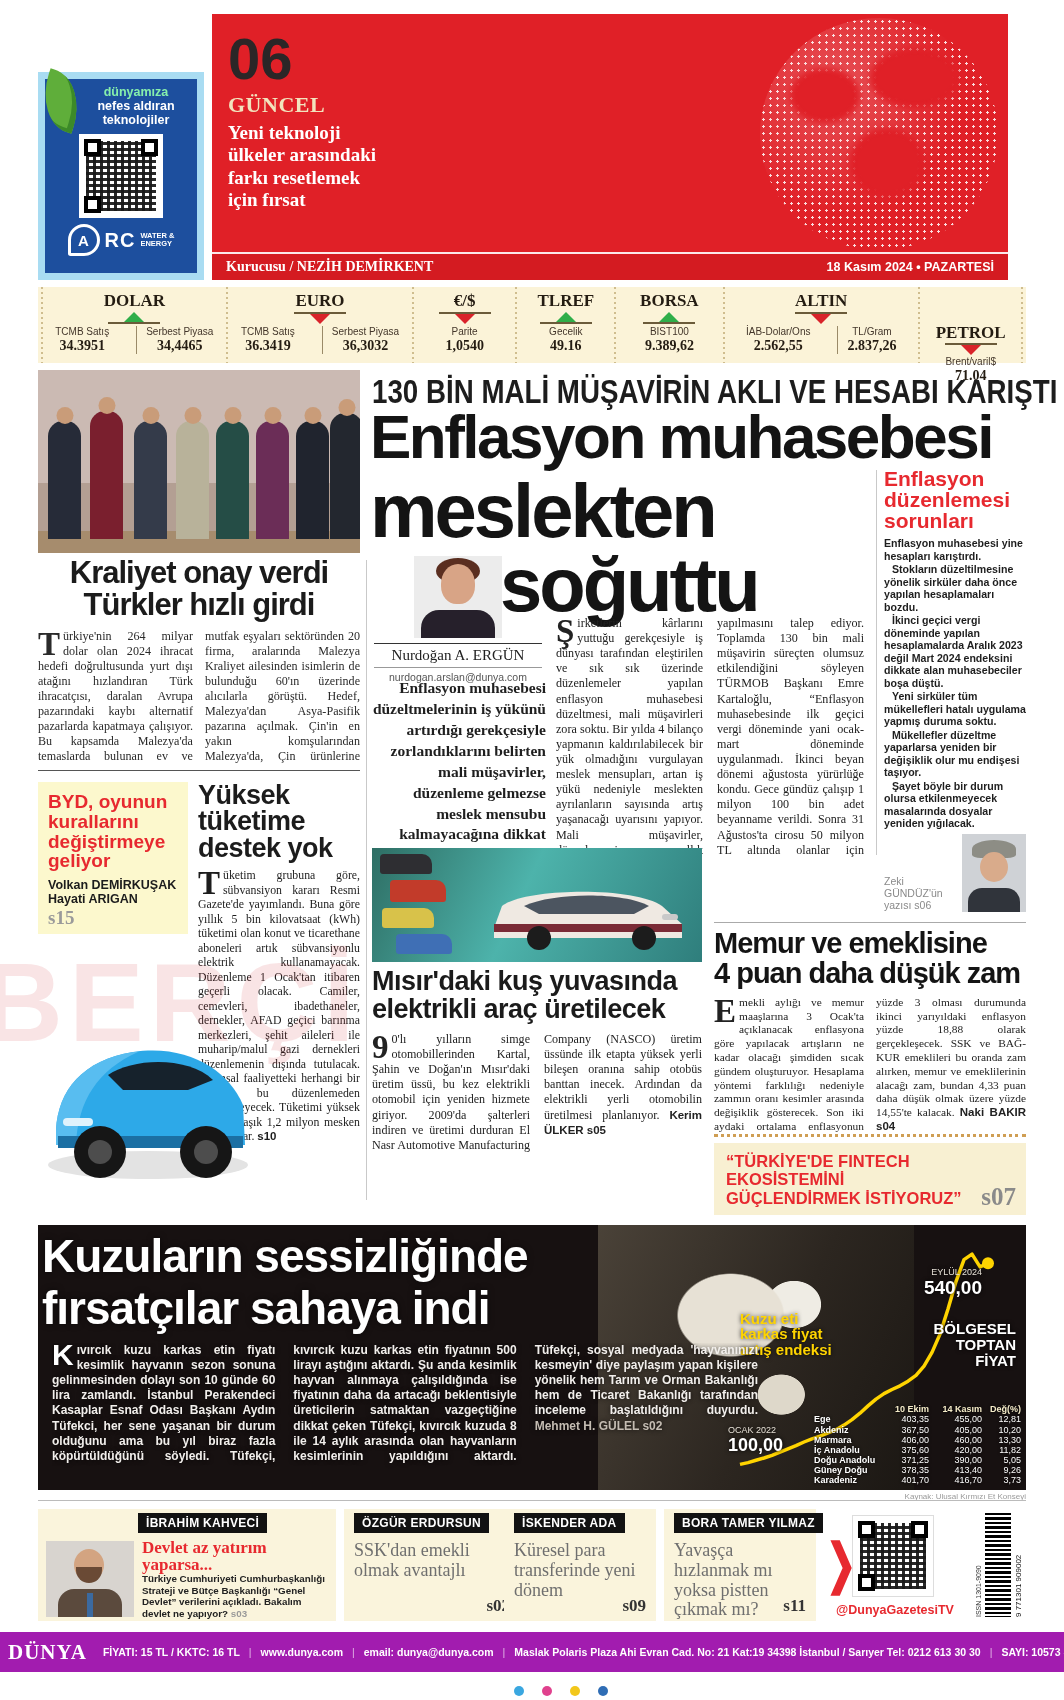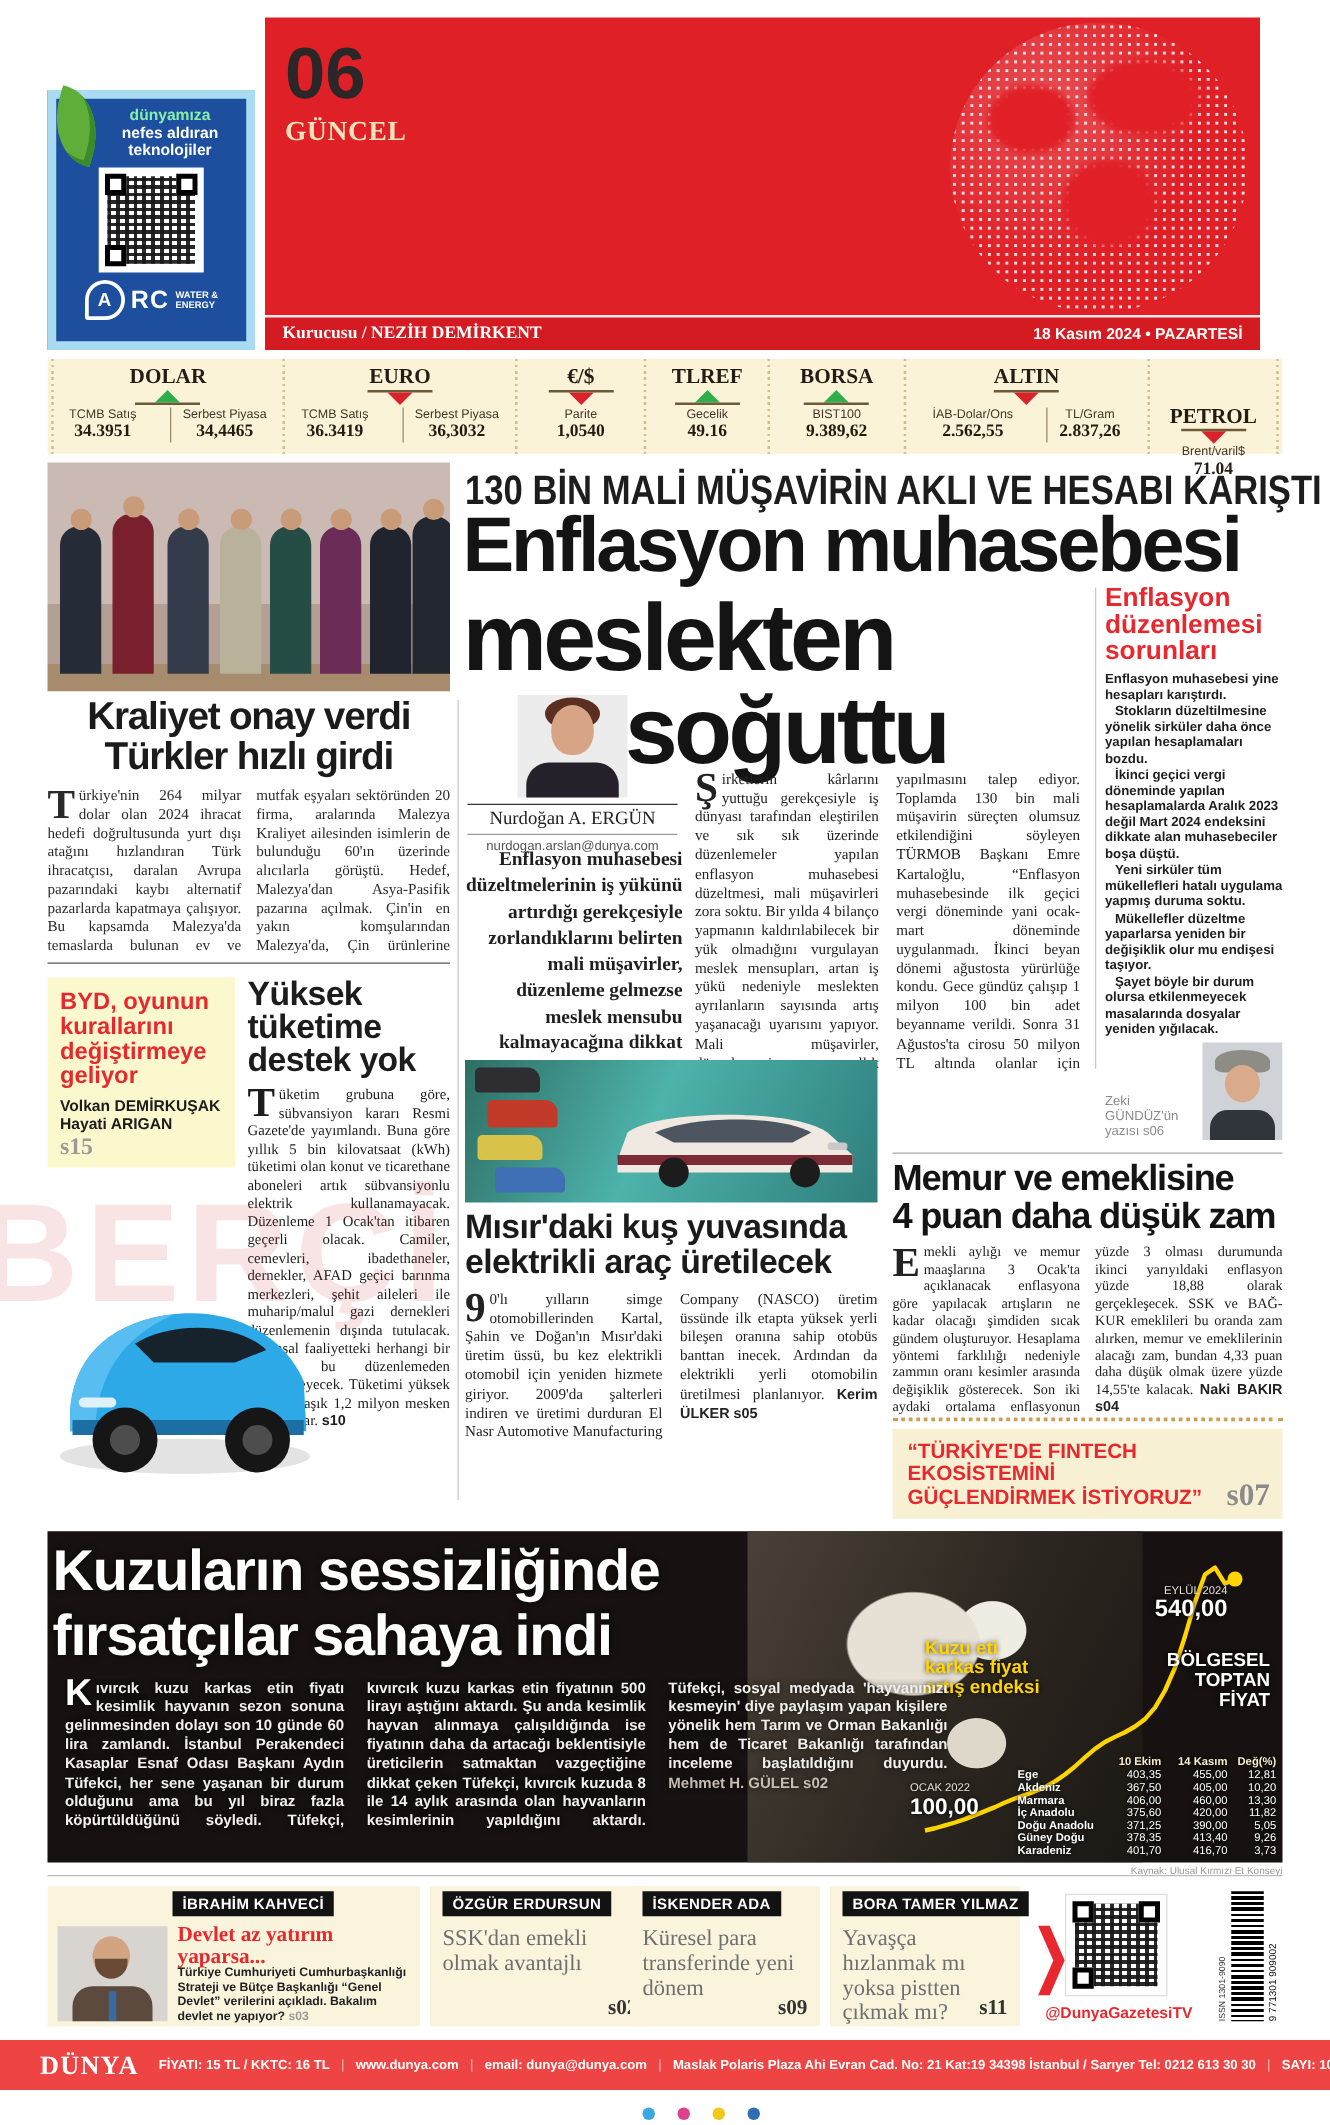--- a/index.html
+++ b/index.html
@@ -184,21 +184,21 @@
   #cbqr{left:786px;width:142px;background:#fff;}
   .chev{position:absolute;left:2px;top:34px;color:#e7292f;font-size:36px;font-weight:800;transform:scaleY(1.5);}
   .cq{position:absolute;left:28px;top:6px;width:80px;height:80px;background:#fff;border:1px solid #ddd;}
   .tv-handle{position:absolute;left:0;right:0;bottom:4px;text-align:center;color:#e7292f;font-weight:800;font-size:12.5px;}
   #cbbar{left:934px;width:54px;background:#fff;display:flex;align-items:stretch;justify-content:center;gap:3px;padding:4px 2px;}
   .issn-txt{writing-mode:vertical-rl;transform:rotate(180deg);font-size:7px;color:#333;}
   .bars{width:26px;background:repeating-linear-gradient(to bottom,#000 0 2px,#fff 2px 4px,#000 4px 7px,#fff 7px 9px);}
   .bar-num{writing-mode:vertical-rl;transform:rotate(180deg);font-size:8px;color:#111;}
 
   
-  #footer{position:absolute;left:0;top:1632px;width:1064px;height:40px;background:#ef4444;color:#fff;display:flex;align-items:center;padding:0 32px;box-sizing:border-box;}
+  #footer{position:absolute;left:0;top:1632px;width:1064px;height:40px;background:#a21caf;color:#fff;display:flex;align-items:center;padding:0 8px;box-sizing:border-box;}
   .f-brand{font-family:"Liberation Serif",serif;font-weight:bold;font-size:21px;letter-spacing:1px;margin-right:16px;}
   .f-item{font-weight:bold;font-size:10.5px;white-space:nowrap;}
   .f-item+.f-item::before{content:"|";margin:0 9px;opacity:.65;font-weight:normal;}
 
   #bdots{position:absolute;left:514px;top:1686px;display:flex;gap:18px;}
   #bdots i{width:10px;height:10px;border-radius:50%;display:block;}
 
   #watermark{position:absolute;left:-18px;top:938px;font-size:112px;font-weight:800;letter-spacing:6px;color:rgba(205,35,45,.12);z-index:5;pointer-events:none;}
 </style>
 </head>
@@ -210,20 +210,21 @@
 
   <div id="masthead">
     <div id="globe">
       <span class="continent" style="left:30px;top:50px;width:70px;height:55px;"></span>
       <span class="continent" style="left:110px;top:30px;width:90px;height:60px;"></span>
       <span class="continent" style="left:90px;top:110px;width:75px;height:70px;"></span>
     </div>
     <div id="promo">
       <div class="promo-number">06</div>
       <div class="promo-section">GÜNCEL</div>
+      <div class="promo-title">Yeni teknoloji ülkeler arasındaki farkı resetlemek için fırsat</div>
     </div>
     <div id="masthead-bottom">
       <span class="founder">Kurucusu / NEZİH DEMİRKENT</span>
       <span class="edition-date">18 Kasım 2024 • PAZARTESİ</span>
     </div>
   </div>
 
   <div id="ad">
     <div class="leaf"></div>
     <div class="ad-text">

